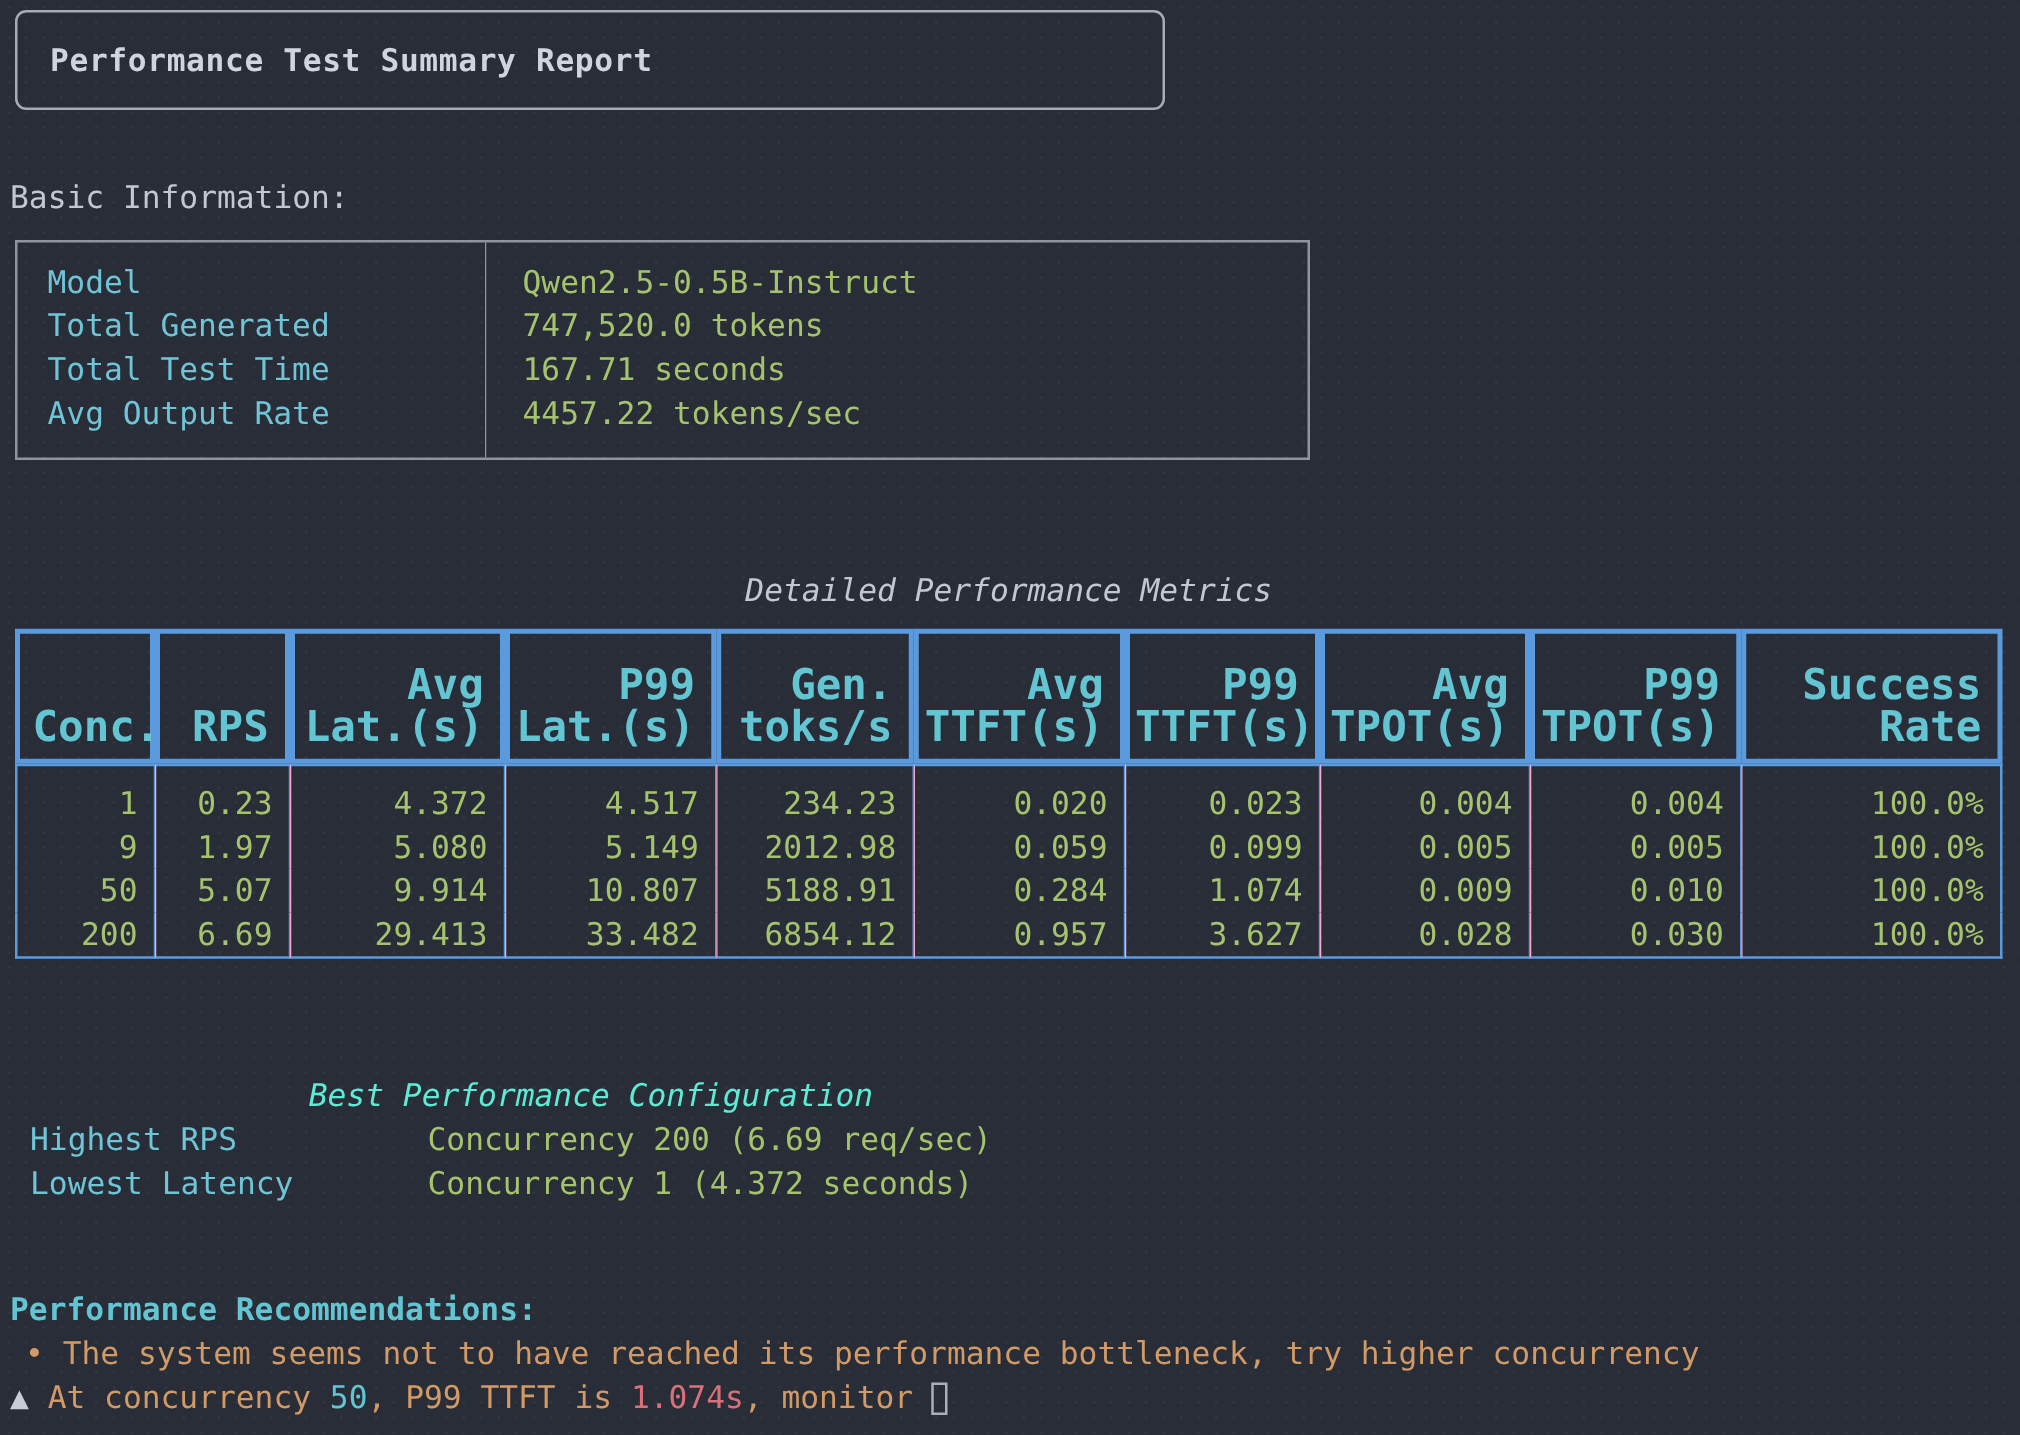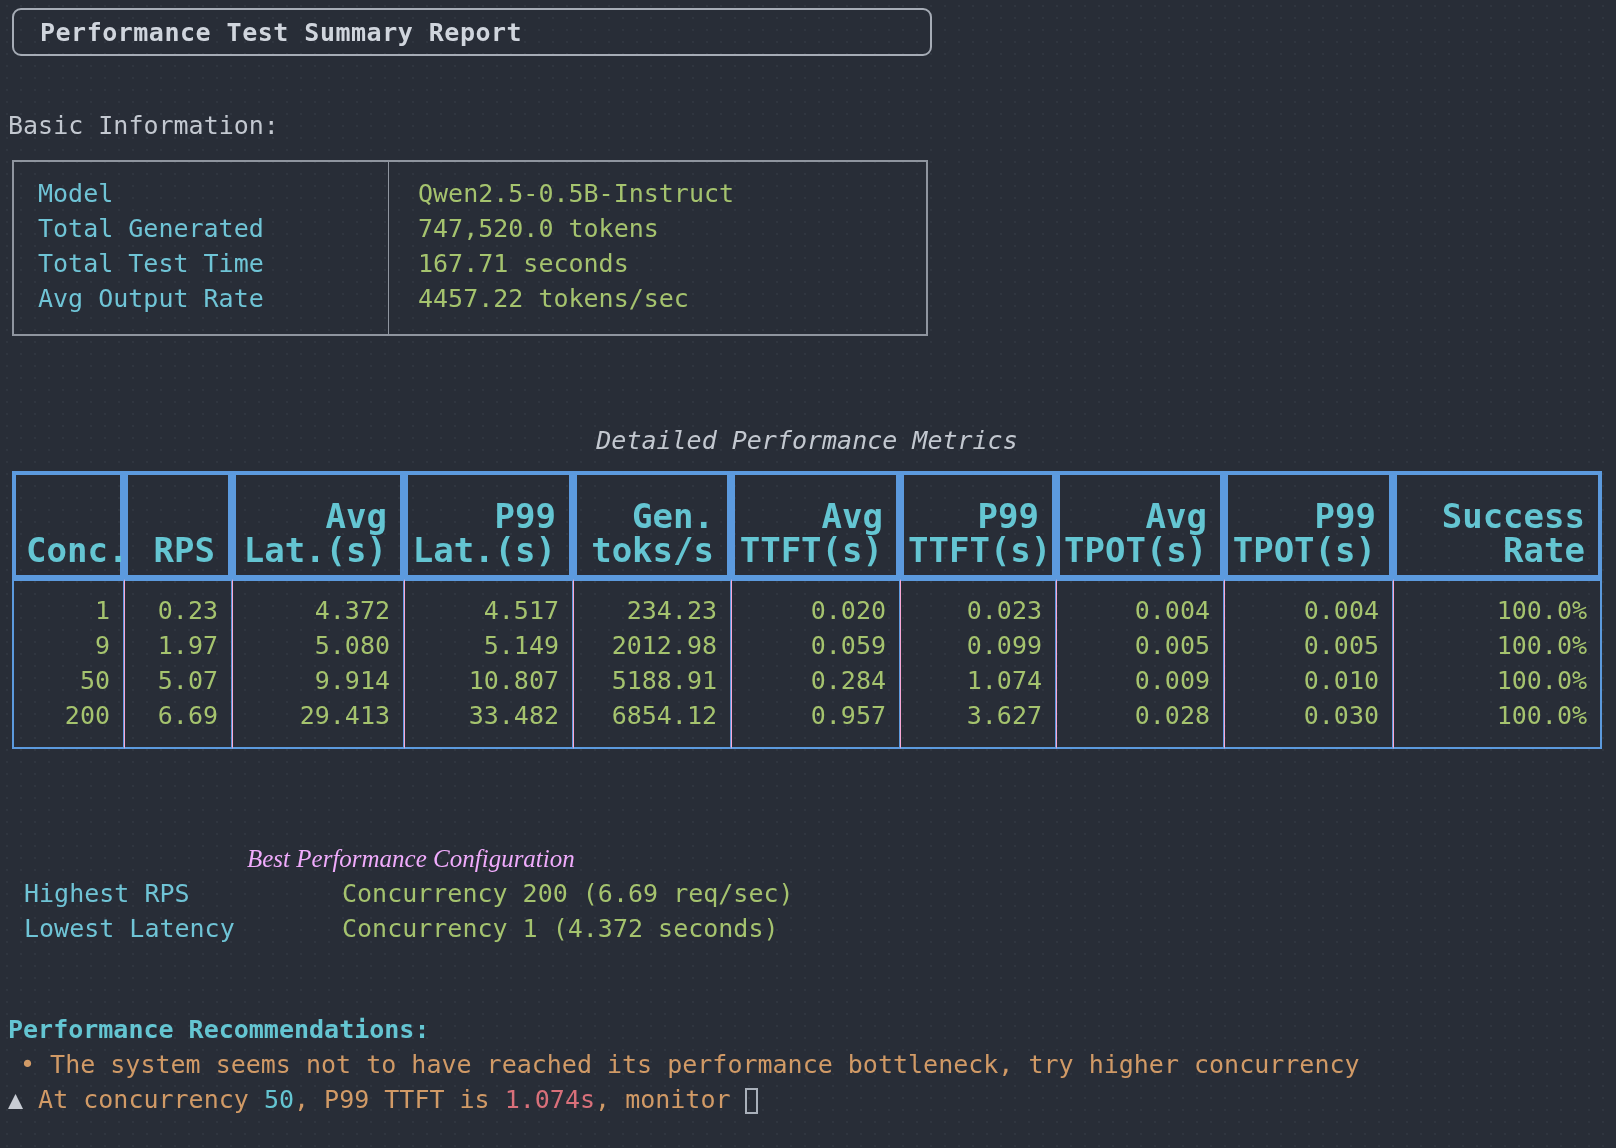--- a/index.html
+++ b/index.html
@@ -11,38 +11,38 @@
     background-image: radial-gradient(circle, rgba(190,205,230,0.05) 1.2px, transparent 1.4px);
     background-size: 14px 12px;
     font-family: "DejaVu Sans Mono", "Liberation Mono", monospace;
     color: #c6cad2;
     font-size: 25px;
   }
 
   
   .title-box {
     margin: 8px 0 0 12px;
-    width: 920px; height: 48px;
+    width: 920px; height: 80px;
     border: 2px solid #a6acb6;
     border-radius: 9px;
     display: flex; align-items: center;
     padding-left: 26px;
   }
   .title-box .title-text {
     font-weight: bold; font-size: 25px; color: #d0d5dd; letter-spacing: .5px;
   }
 
   
   .section-heading {
     margin: 55px 0 0 8px;
     font-size: 25px; line-height: 30px; color: #c3c8d0;
   }
   .basic-table {
     margin: 19px 0 0 12px;
-    width: 916px;
+    width: 1036px;
     border: 2px solid #8f959f;
     display: flex;
   }
   .basic-col { padding: 14px 0 18px 24px; }
   .basic-col.labels { width: 374px; }
   .basic-col.values { flex: 1; border-left: 1px solid #8f959f; padding-left: 29px; }
   .basic-line { line-height: 35px; font-size: 25px; white-space: nowrap; }
   .basic-col.labels .basic-line { color: #6fc4d6; }
   .basic-col.values .basic-line { color: #a5c36e; }
 
@@ -74,25 +74,25 @@
     border-right: 1px solid #5c9ade;
     text-align: right;
     padding: 0 13px 0 4px;
     font-size: 25px; line-height: 35px;
     color: #a5c36e;
     white-space: nowrap;
   }
   table.metrics td:first-child { border-left: 2px solid #5c9ade; }
   table.metrics td:last-child  { border-right: 2px solid #5c9ade; }
   table.metrics tbody tr:first-child td { padding-top: 12px; border-top: 2px solid #5c9ade; }
-  table.metrics tbody tr:last-child td  { padding-bottom: 14px; border-bottom: 2px solid #5c9ade; margin-left: 32px; }
+  table.metrics tbody tr:last-child td  { border-bottom: 2px solid #5c9ade; margin-left: 32px; }
 
   
   .best { margin-top: 92px; font-size: 25px; line-height: 35px; }
-  .best-title { margin-left: 247px; font-style: italic; color: #f0abfc; font-family: Liberation Serif, serif; }
+  .best-title { margin-left: 247px; font-style: italic; color: #5eead4; }
   .best-row { display: flex; }
   .best-label { margin-left: 24px; width: 318px; color: #6fc4d6; }
   .best-value { color: #a5c36e; }
 
   
   .recs { margin: 66px 0 0 8px; line-height: 35px; }
   .recs-heading { font-size: 25px; font-weight: bold; color: #64c5d2; }
   .recs-bullet { font-size: 25px; color: #d19a66; padding-left: 12px; white-space: nowrap; }
   .recs-partial { font-size: 25px; padding-left: 0; white-space: nowrap; }
   .cursor {

